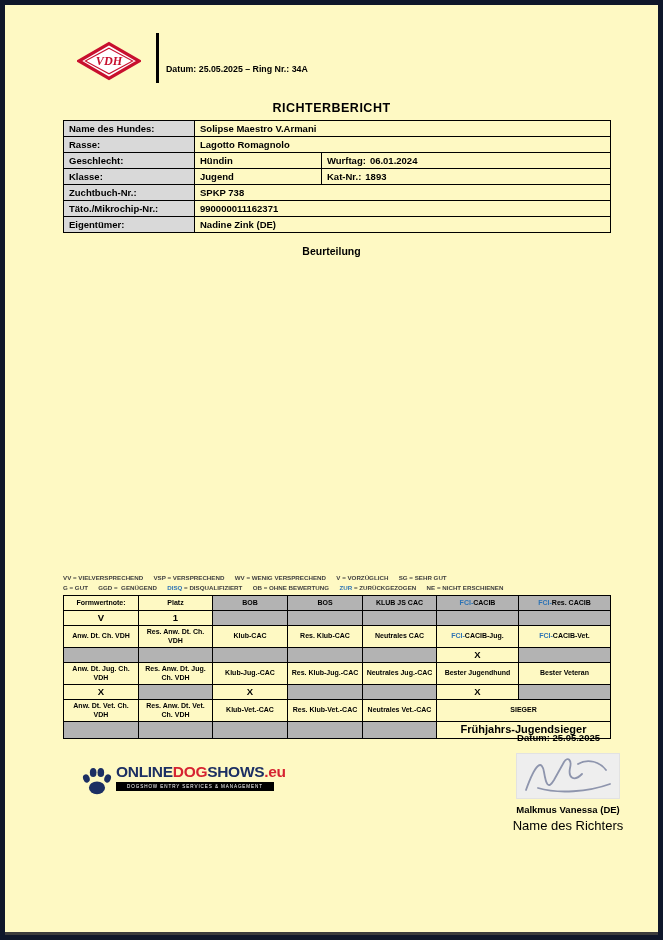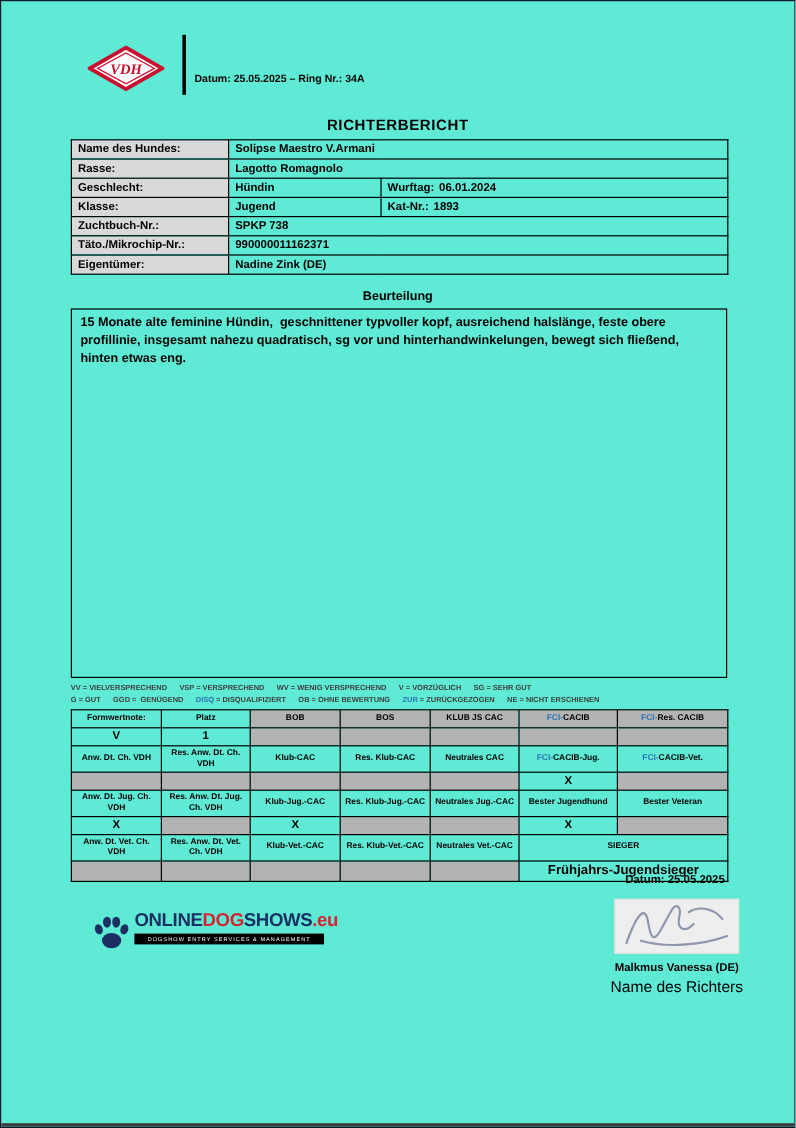--- a/index.html
+++ b/index.html
@@ -1,19 +1,19 @@
 <!DOCTYPE html>
 <html style="--fci-blue: #2e74b5; --vdh-red: #c8102e; --table-gray: #b3b3b3; --label-gray: #d9d9d9; --ods-navy: #1c2f63; --ods-red: #d62331;"><head>
 <meta charset="utf-8">
 <style>
   html,body{margin:0;padding:0;background:#fff;}
   .page{
-    position:relative;width:663px;height:940px;background:#5eead4;
+    position:relative;width:663px;height:940px;background:#fef9c3;
     font-family:"Liberation Sans",sans-serif;color:#000;
-    border:1px solid #0f172a;box-sizing:border-box;overflow:hidden;
+    border:5px solid #0f172a;box-sizing:border-box;overflow:hidden;
   }
   
   .vdh-logo{position:absolute;left:72px;top:36px;width:64px;height:40px;}
   .vdh-text{font-family:"Liberation Serif",serif;font-size:19px;font-weight:bold;font-style:italic;fill:var(--vdh-red,#c8102e);}
   .title-divider{position:absolute;left:151px;top:28px;width:2.5px;height:50px;background:#000;}
   .show-title{position:absolute;left:161px;top:37px;font-size:14.5px;font-weight:bold;white-space:nowrap;}
   .show-sub{position:absolute;left:161px;top:59px;font-size:8.8px;font-weight:bold;white-space:nowrap;}
   .fci-logo{position:absolute;left:533px;top:33px;width:62px;height:62px;}
   .fci-text{font-size:10px;font-weight:bold;fill:var(--fci-blue,#2e74b5);font-family:"Liberation Sans",sans-serif;}
   .report-heading{position:absolute;left:0;top:96px;width:100%;text-align:center;font-size:12.5px;font-weight:bold;letter-spacing:.5px;}
@@ -110,21 +110,20 @@
         <td class="val" colspan="2">990000011162371</td>
       </tr>
       <tr>
         <td class="lbl">Eigentümer:</td>
         <td class="val" colspan="2">Nadine Zink (DE)</td>
       </tr>
     </tbody>
   </table>
 
   <div class="beurteilung-heading">Beurteilung</div>
-  <div class="beurteilung-box"><span>15 Monate alte feminine Hündin,  geschnittener typvoller kopf, ausreichend halslänge, feste obere profillinie, insgesamt nahezu quadratisch, sg vor und hinterhandwinkelungen, bewegt sich fließend, hinten etwas eng.</span></div>
 
   <div class="legend">
     <div class="legend-line">VV = VIELVERSPRECHEND      VSP = VERSPRECHEND      WV = WENIG VERSPRECHEND      V = VORZÜGLICH      SG = SEHR GUT</div>
     <div class="legend-line"><span>G = GUT      GGD =  GENÜGEND      </span><span class="blue">DISQ</span><span> = DISQUALIFIZIERT      OB = OHNE BEWERTUNG      </span><span class="blue">ZUR</span><span> = ZURÜCKGEZOGEN      NE = NICHT ERSCHIENEN</span></div>
   </div>
 
   <table class="res-table">
     <colgroup>
       <col style="width:75px">
         <col style="width:74px">

